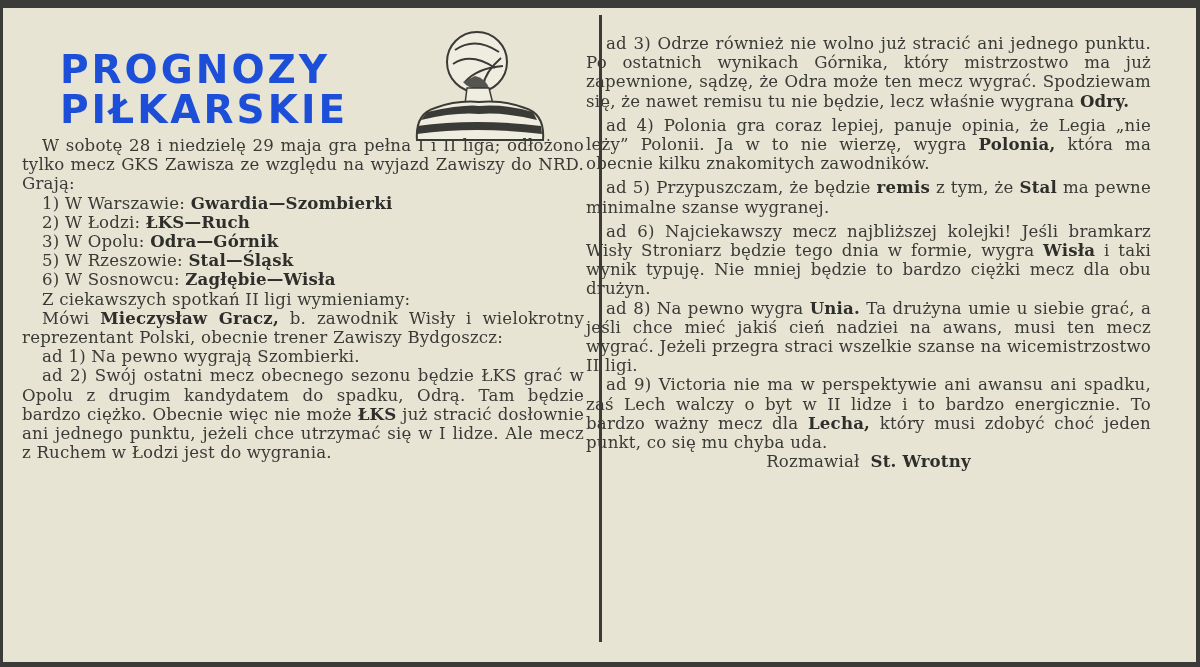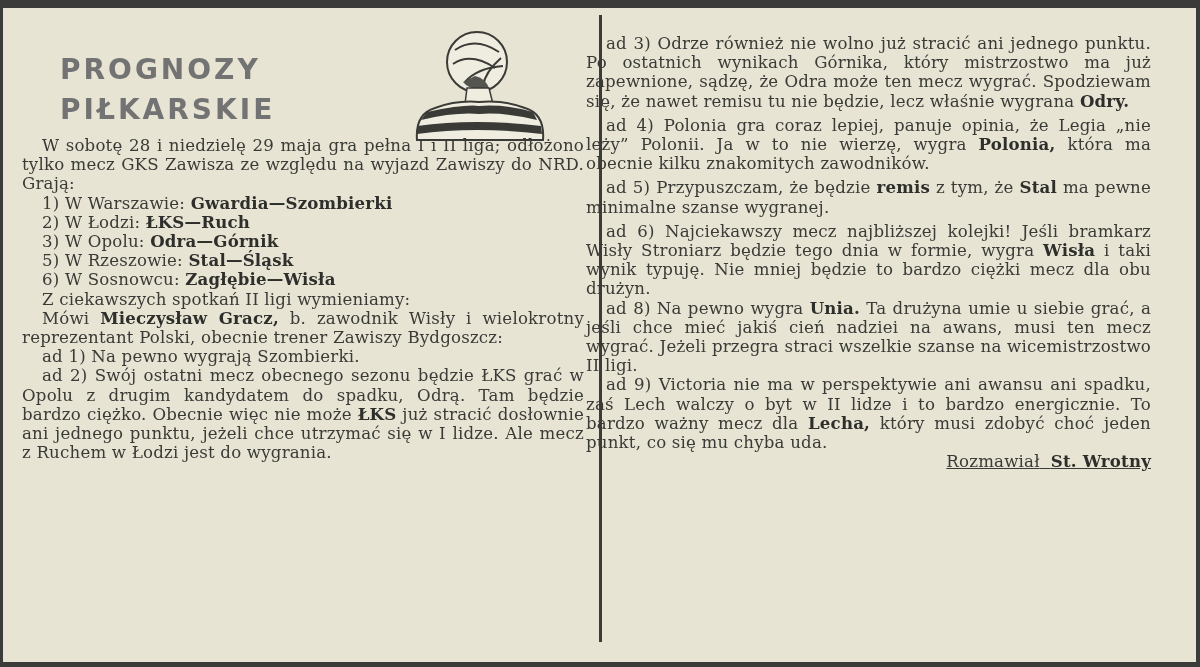--- a/index.html
+++ b/index.html
@@ -19,34 +19,34 @@
     .rule-right { position: absolute; left: 1196px; top: 8px; width: 4px; height: 657px; background: #3b3b39; }
     .rule-mid { position: absolute; left: 599px; top: 15px; width: 3px; height: 627px; background: #3b3b39; }
 
     .col { position: absolute; top: 0; }
     .col-left { left: 22px; width: 562px; }
     .col-right { left: 586px; width: 565px; }
 
     .headline {
       position: absolute; left: 60px; top: 50px;
       font-family: "DejaVu Sans", sans-serif;
-      font-weight: bold; font-size: 28px; line-height: 40px;
-      letter-spacing: 3px; color: #737373;
+      font-weight: bold; font-size: 39px; line-height: 40px;
+      letter-spacing: 3px; color: #1d4ed8;
     }
     .illustration { position: absolute; left: 405px; top: 22px; width: 150px; height: 122px; }
 
     .text {
       font-size: 16.6px; line-height: 19.2px;
       text-align: justify; letter-spacing: 0.2px;
     }
     .text p { margin: 0; }
     .indent { text-indent: 20px; }
     .list-item { padding-left: 20px; }
     .b { font-weight: bold; color: #2e2e2b; }
-    .sig { text-align: right; margin-top: 5px; text-decoration: underline; }
+    .sig { text-align: center; margin-top: 5px; }
     .gap { margin-top: 5px !important; }
   </style>
 </head>
 <body>
 
 <div class="page">
   <div class="rule-top"></div>
   <div class="rule-bottom"></div>
   <div class="rule-left"></div>
   <div class="rule-right"></div>

